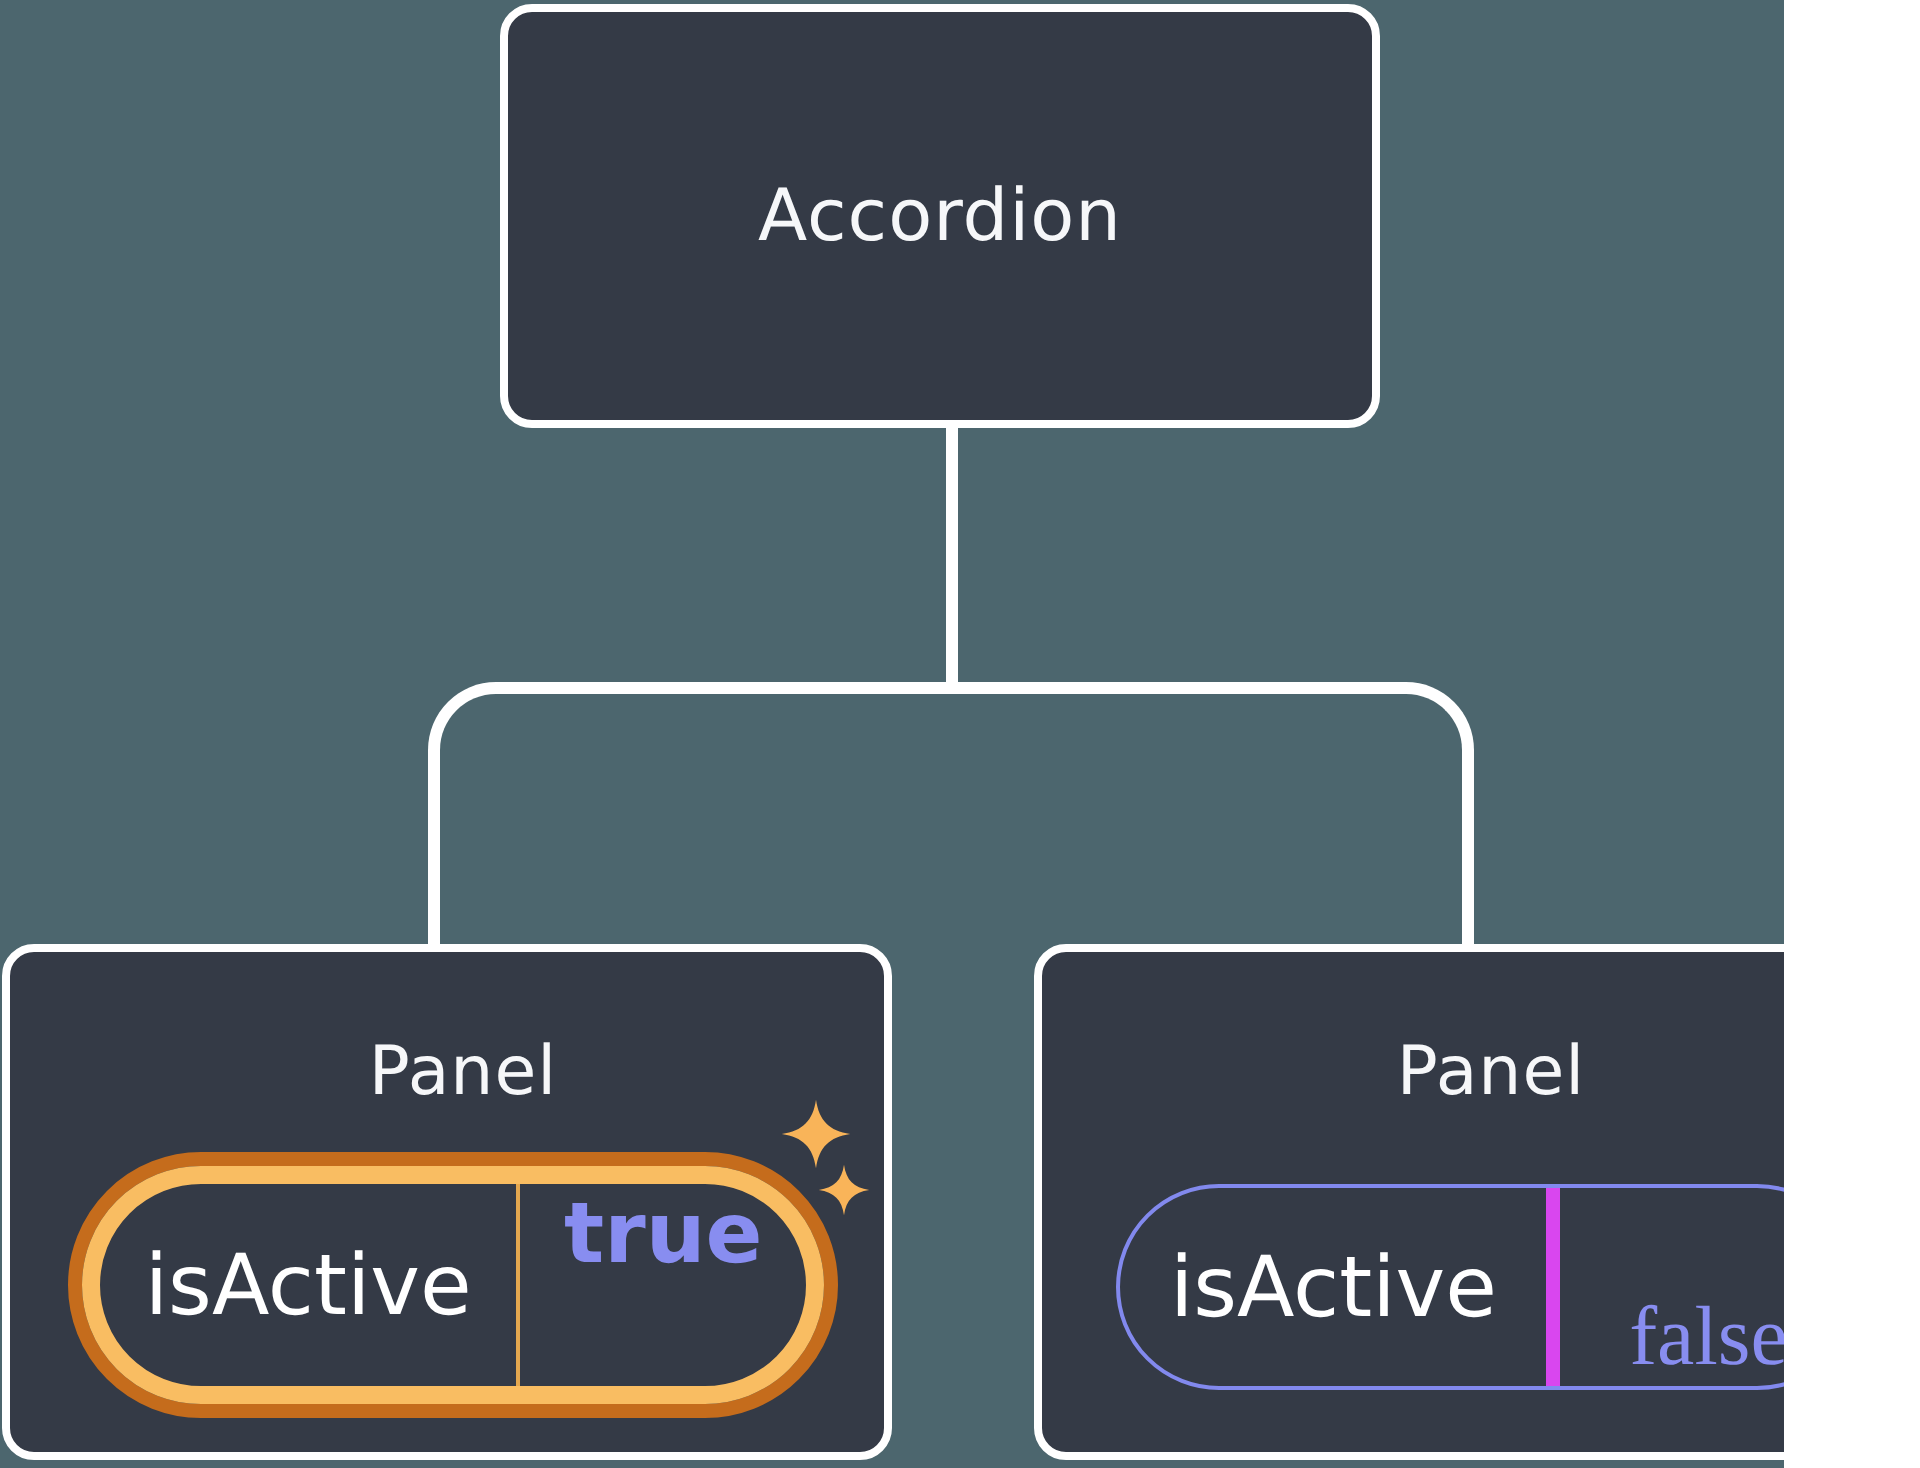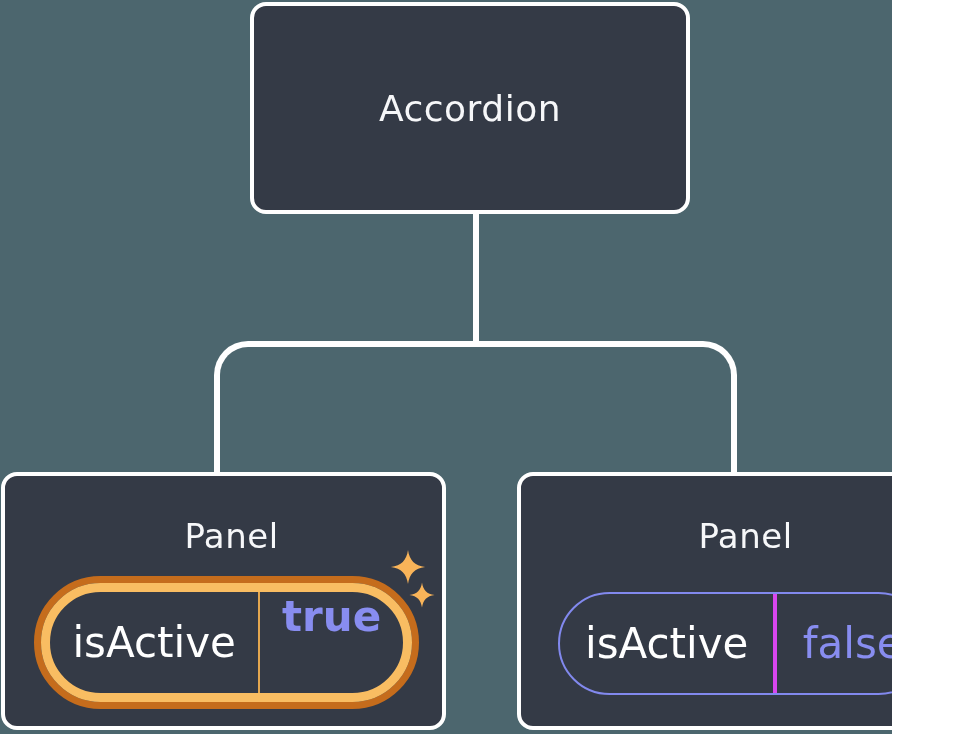--- a/index.html
+++ b/index.html
@@ -97,22 +97,23 @@
     border-radius: 999px;
     display: flex;
     overflow: hidden;
   }
   .pill-plain .pill-cell-key {
     flex: 0 0 58%;
     display: flex; align-items: center; justify-content: center;
   }
   .pill-plain .pill-cell-value {
     flex: 1 1 auto;
-    display: flex; align-items: center; justify-content: center;
-    border-left: 4px solid #d946ef;
+    display: flex; align-items: flex-end; justify-content: center;
+    border-left: 7px solid #d946ef;
+    font-family: Liberation Serif, serif;
   }
 
   .state-key {
     color: #ffffff;
     font-size: 42px;
   }
   .state-value {
     color: #888DF0;
     font-size: 42px;
   }

